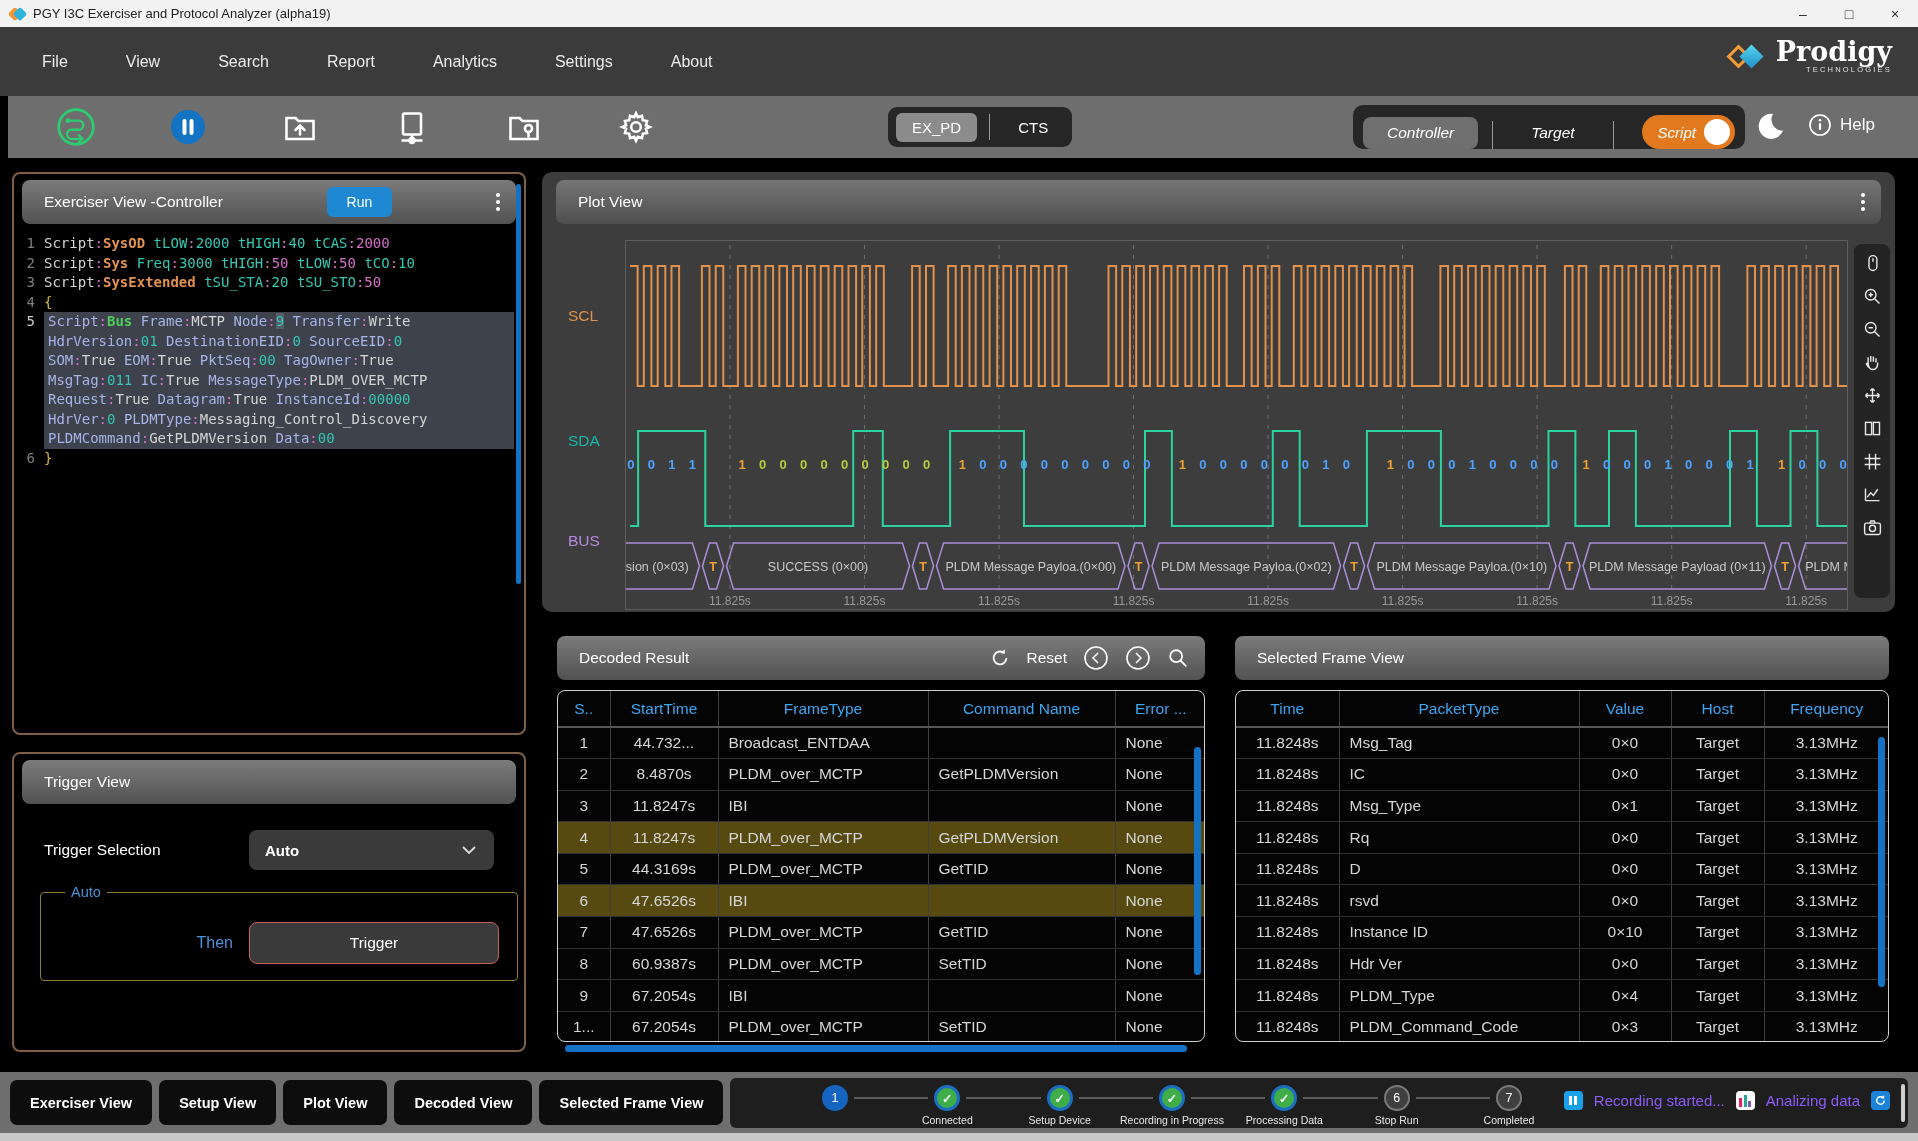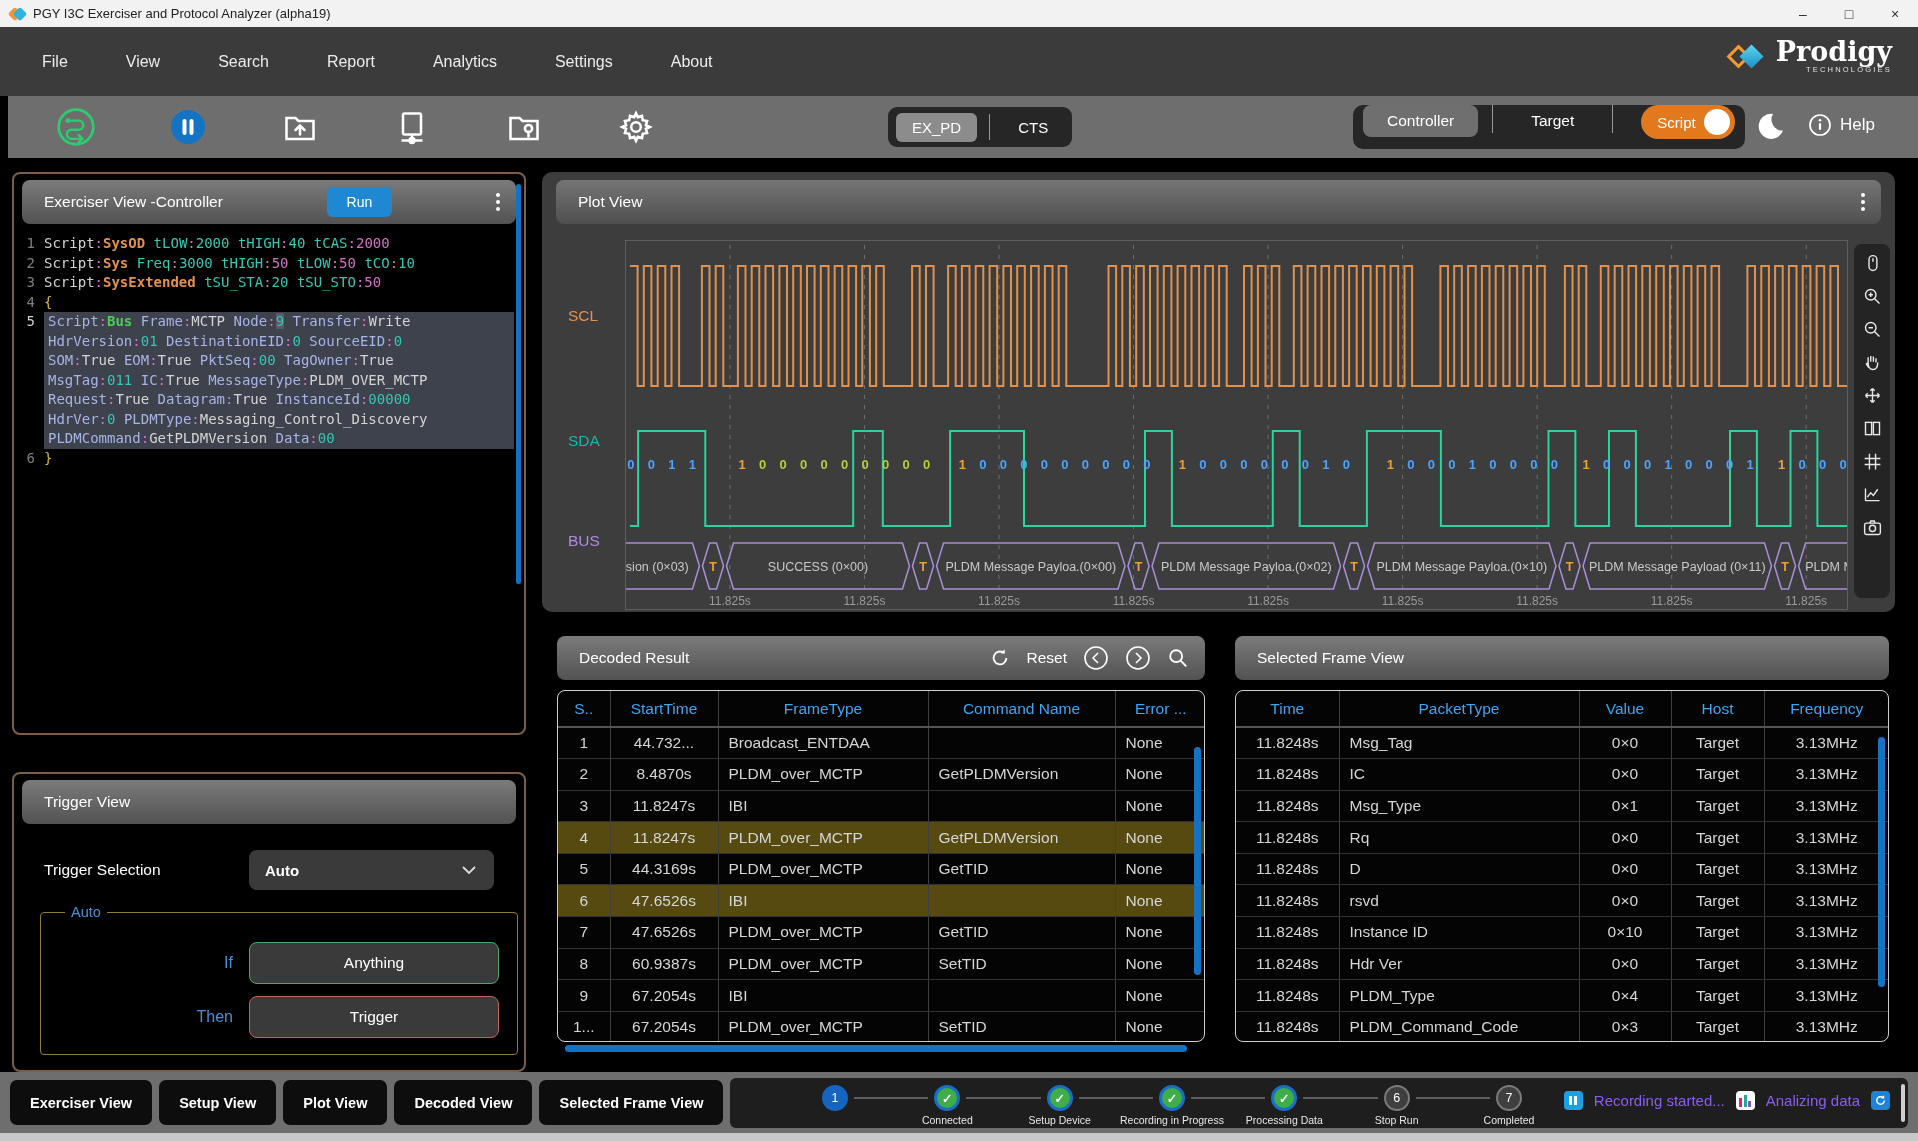--- a/index.html
+++ b/index.html
@@ -34,21 +34,21 @@
   
   .toolbar { position:absolute; left:8px; top:96px; width:1918px; height:62px; background:#6e6e6e; }
   .tb-icons { position:absolute; left:48px; top:0; height:62px; display:flex; align-items:center; gap:72px; }
   .tb-btn { width:40px; height:40px; display:flex; align-items:center; justify-content:center; cursor:pointer; }
   .mode-toggle { position:absolute; left:880px; top:11px; height:40px; background:#262626; border-radius:9px;
                  display:flex; align-items:center; padding:0 8px; }
   .mode-pill { padding:6px 16px; border-radius:6px; font-size:15px; color:#fff; cursor:pointer; }
   .mode-pill.sel { background:#8c8c8c; }
   .mode-div { width:1px; height:26px; background:#9a9a9a; margin:0 12px; }
   .role-group { position:absolute; left:1345px; top:9px; height:44px; background:#262626; border-radius:10px;
-                display:flex; align-items:flex-start; padding:0 10px; }
+                display:flex; align-items:flex-end; padding:0 10px;font-style:italic; }
   .role-pill { padding:7px 24px; border-radius:8px; font-size:15.5px; color:#fff; cursor:pointer; }
   .role-pill.sel { background:#6f6f6f; }
   .role-div { width:1px; height:28px; background:#9a9a9a; margin:0 14px; }
   .script-toggle { display:flex; align-items:center; background:#e2791e; border-radius:17px; height:34px;
                    padding:0 5px 0 16px; margin-left:14px; cursor:pointer; }
   .script-toggle .lbl { color:#fff; font-size:15px; margin-right:8px; }
   .script-knob { width:26px; height:26px; border-radius:50%; background:#fff; }
   .moon-btn { position:absolute; left:1748px; top:15px; cursor:pointer; }
   .help-box { position:absolute; left:1800px; top:17px; display:flex; align-items:center; gap:8px;
               color:#fff; font-size:17px; cursor:pointer; }
@@ -76,21 +76,21 @@
   .cblock { display:flex; }
   .cblock .ln { width:30px; text-align:right; padding-right:9px; color:#cfcfcf; flex:none; }
   .cblock .rows { background:#3d424d; padding-left:4px; flex:1; margin-right:10px; }
   .tok-w { color:#d4d4d4; } .tok-o { color:#e2924e; font-weight:bold; } .tok-t { color:#35c7b4; }
   .tok-p { color:#d66fc6; } .tok-y { color:#d7ba3f; } .tok-l { color:#a8b3e6; }
   .tok-g { color:#4ecb58; font-weight:bold; } .tok-cur { color:#35c7b4; background:#565d69; }
   .code-scroll { position:absolute; right:3px; top:10px; width:5px; height:400px; background:#1472c4; border-radius:3px; }
 
   
   .trigger { position:absolute; left:12px; top:594px; width:514px; height:300px; background:#000;
-             border:2px solid #7d5f48; border-radius:8px;margin-top:20px; }
+             border:2px solid #7d5f48; border-radius:8px; }
   .trigger .panel-header { margin:6px 8px 0 8px; }
   .trig-row { display:flex; align-items:center; margin:26px 0 0 30px; }
   .trig-label { font-size:15.5px; color:#fff; width:205px; }
   .trig-select { width:245px; height:40px; background:#3a3a3a; border-radius:8px; display:flex;
                  align-items:center; color:#fff; font-size:15px; font-weight:bold; padding:0 16px; cursor:pointer; }
   .trig-select svg { margin-left:auto; }
   .auto-fieldset { margin:14px 26px 0 26px; border:1px solid #8f7a36; border-radius:4px; padding:10px 18px 16px 18px; }
   .auto-fieldset legend { color:#4a90d9; font-size:14.5px; padding:0 6px; margin-left:6px; }
   .cond-row { display:flex; align-items:center; margin-top:12px; }
   .cond-label { width:190px; text-align:right; color:#4a90d9; font-size:16px; padding-right:16px; }
@@ -332,24 +332,20 @@
         <span class="trig-label">Trigger Selection</span>
         <span class="trig-select">
           <span>Auto</span>
           <svg width="18" height="12" viewBox="0 0 18 12">
               <path d="M3 3 l6 6 6-6" fill="none" stroke="#ddd" stroke-width="1.8"></path>
             </svg>
         </span>
       </div>
       <fieldset class="auto-fieldset">
         <legend>Auto</legend>
-        <div class="cond-row">
-          <span class="cond-label">If</span>
-          <button class="cond-btn green">Anything</button>
-        </div>
         <div class="cond-row">
           <span class="cond-label">Then</span>
           <button class="cond-btn red">Trigger</button>
         </div>
       </fieldset>
     </div>
 
     <div class="plot">
       <div class="panel-header">
         <span class="ph-title">Plot View</span>

